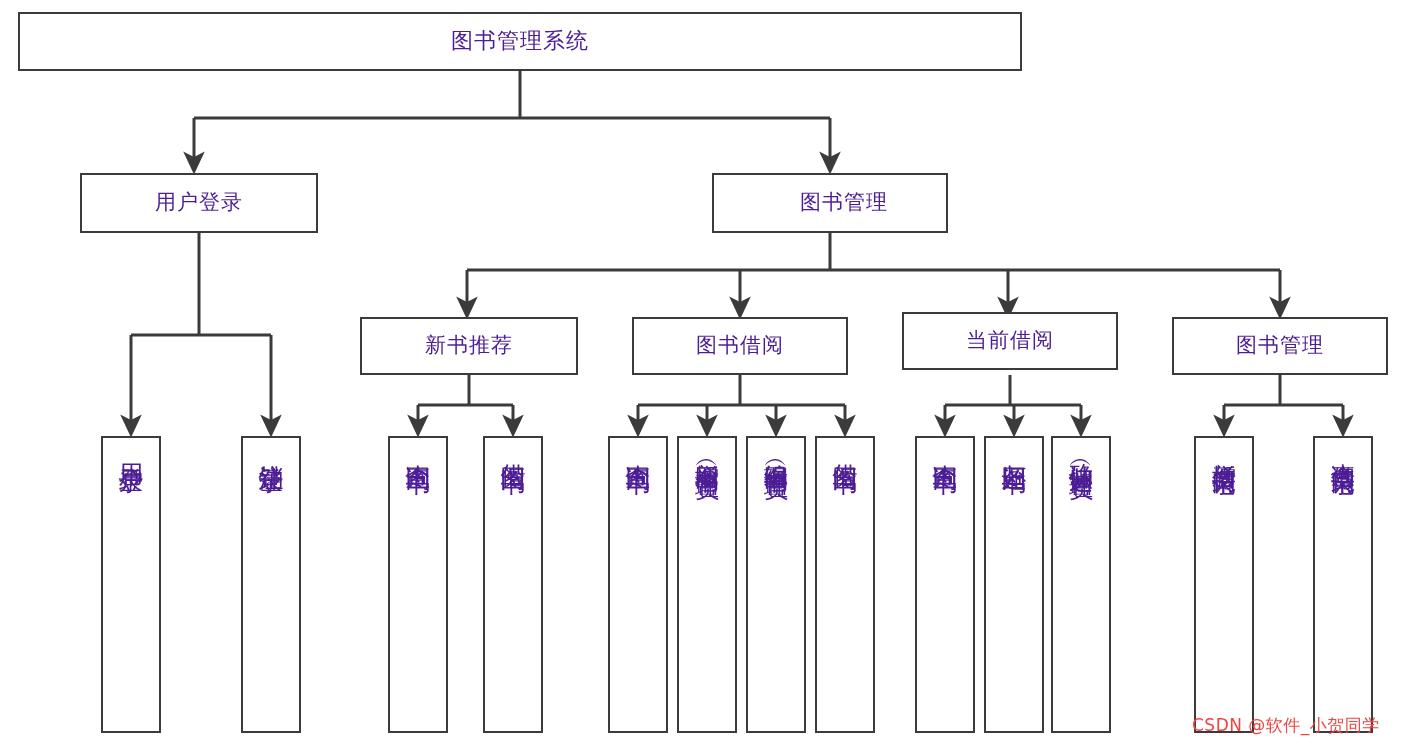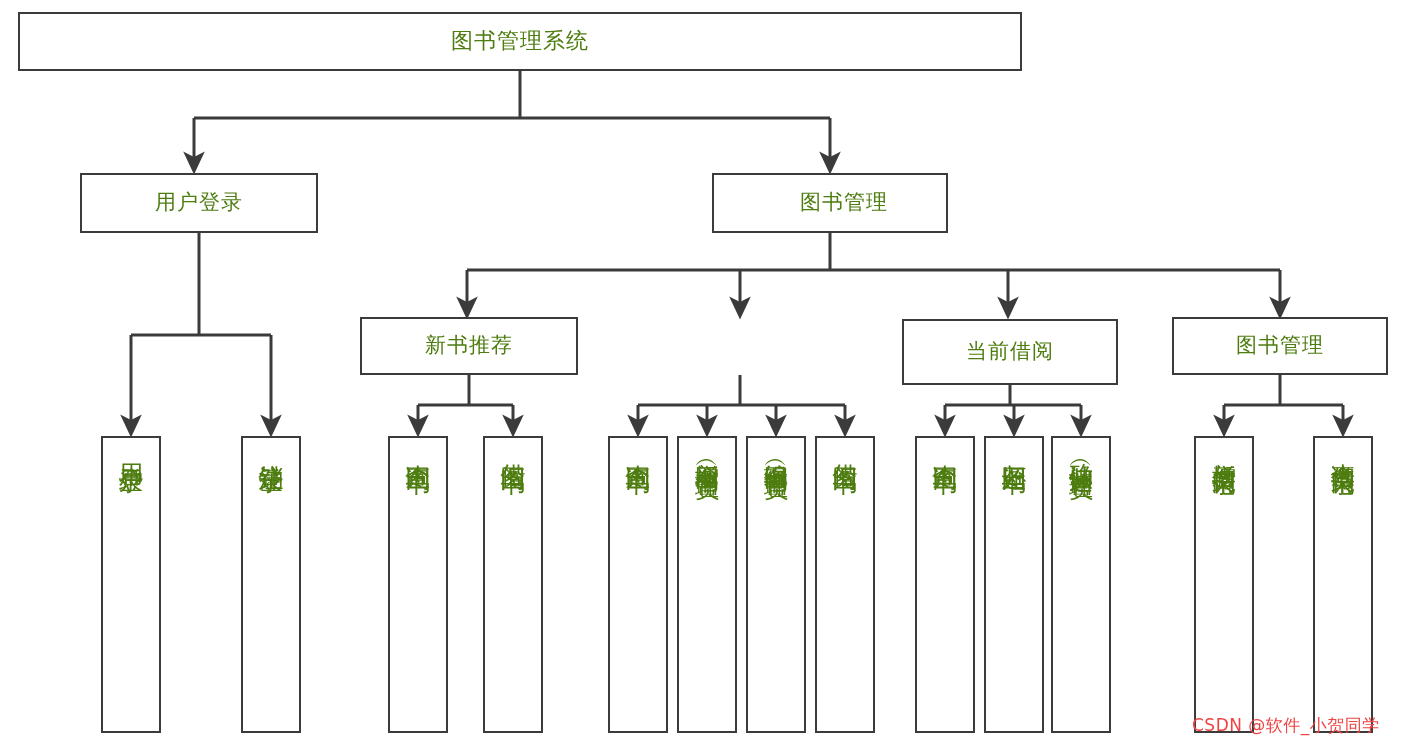--- a/index.html
+++ b/index.html
@@ -12,21 +12,21 @@
   #edges{position:absolute;left:0;top:0;width:1405px;height:747px;}
 
   .node{
     position:absolute;
     box-sizing:border-box;
     border:2px solid #3b3b3b;
     background:#ffffff;
     display:flex;
     align-items:center;
     justify-content:center;
-    color:#4d7c0f;
+    color:#4c1d95;
   }
   .node .lbl{
     display:block;
     text-align:center;
     line-height:1.12;
     white-space:nowrap;
   }
   
   .h .lbl{font-size:21px;letter-spacing:1px;}
   .node.root .lbl{font-size:22px;}
@@ -114,21 +114,24 @@
   <div class="node h" style="left:80px;top:173px;width:238px;height:60px;">
     <span class="lbl">用户登录</span>
   </div>
   <div class="node h" style="left:712px;top:173px;width:236px;height:60px;padding-left:28px;">
     <span class="lbl">图书管理</span>
   </div>
 
   <div class="node h" style="left:360px;top:317px;width:218px;height:58px;font-family:Liberation Serif, serif;">
     <span class="lbl">新书推荐</span>
   </div>
-  <div class="node h" style="left:902px;top:319px;width:216px;height:66px;">
+  <div class="node h" style="left:632px;top:317px;width:216px;height:58px;">
+    <span class="lbl">图书借阅</span>
+  </div>
+  <div class="node h" style="left:902px;top:312px;width:216px;height:58px;">
     <span class="lbl">当前借阅</span>
   </div>
   <div class="node h" style="left:1172px;top:317px;width:216px;height:58px;">
     <span class="lbl">图书管理</span>
   </div>
 
   <div class="node v" style="left:101px;top:436px;width:60px;height:297px;">
     <span class="lbl">用户登录</span>
   </div>
   <div class="node v" style="left:241px;top:436px;width:60px;height:297px;">

